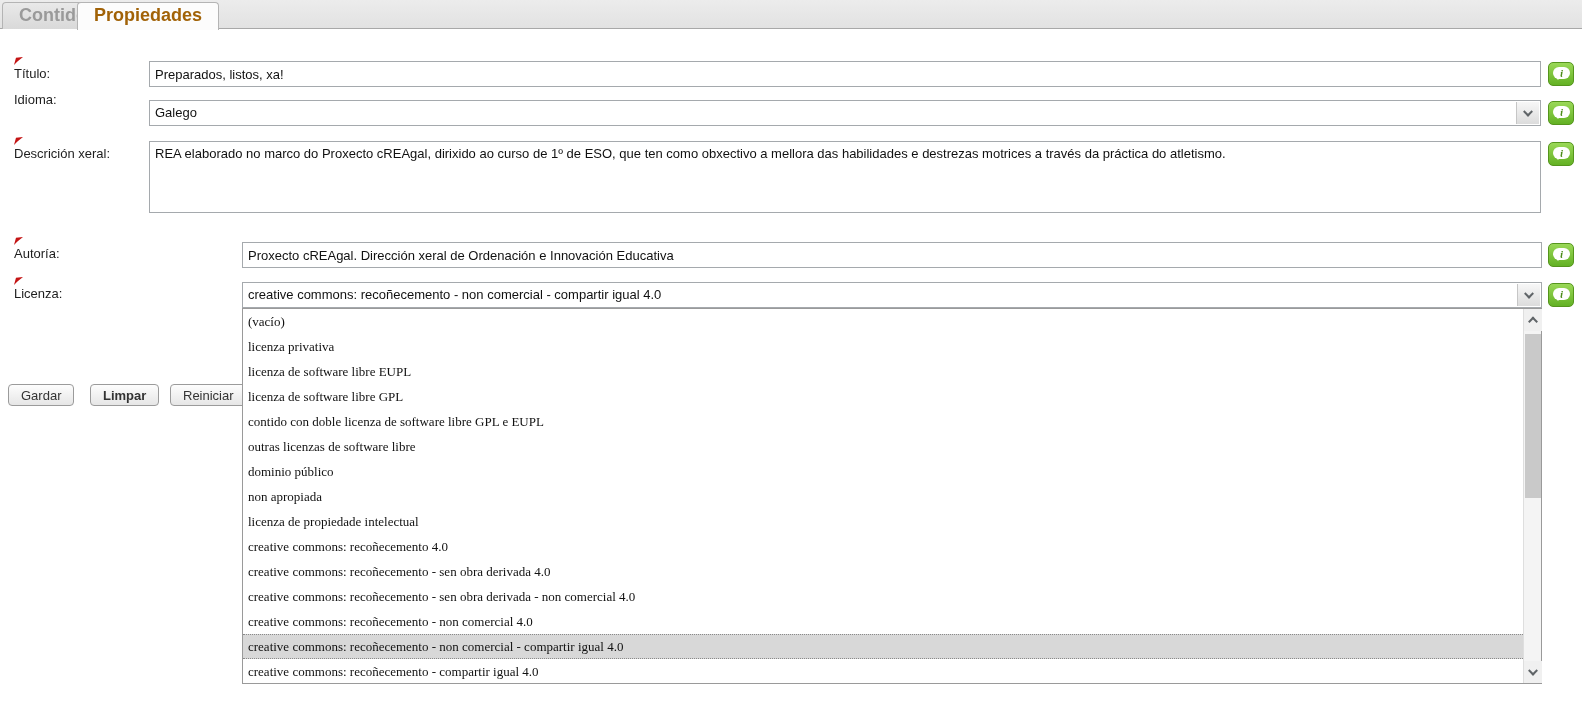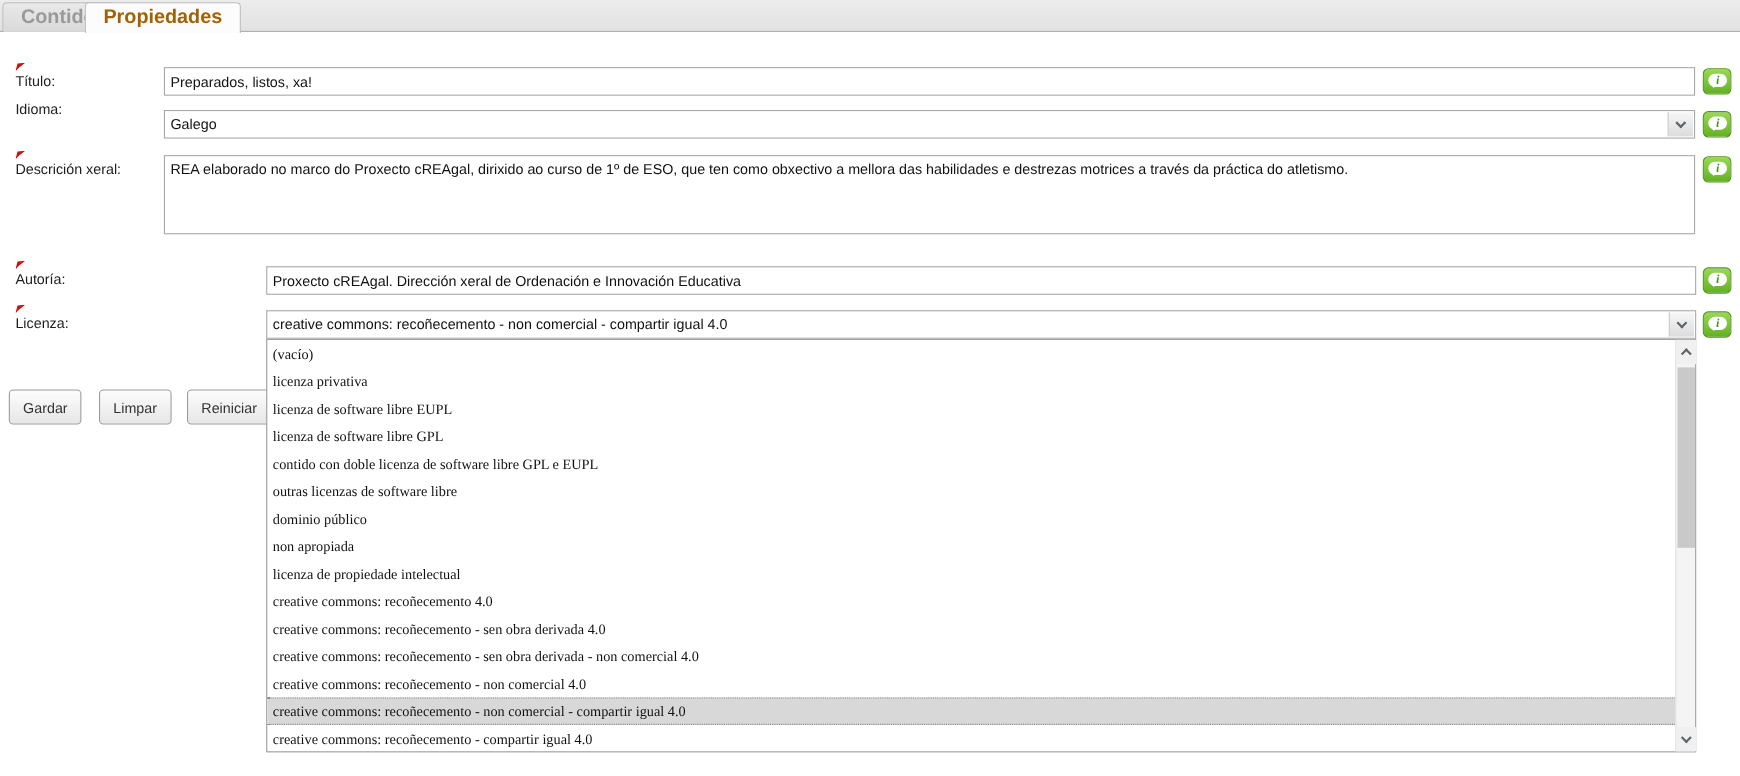--- a/index.html
+++ b/index.html
@@ -72,21 +72,21 @@
     font-family:"Liberation Serif", serif; font-style:italic; font-weight:bold;
     font-size:11px; line-height:12px; color:#4c8d1a; text-align:center;
   }
   .info-bubble::after {
     content:""; position:absolute; left:2px; bottom:-4px;
     border:3px solid transparent; border-top:4px solid #fff;
   }
 
   
   .btn {
-    position:absolute; top:354px; height:32px; padding:0 12px;
+    position:absolute; top:384px; height:22px; padding:0 12px;
     font-family:"Liberation Sans", sans-serif; font-size:13px; color:#333;
     background:linear-gradient(#fdfdfd,#e6e6e6);
     border:1px solid #9b9b9b; border-radius:4px; cursor:pointer;
   }
 
   
   .dropdown {
     position:absolute; left:242px; top:308px; width:1300px; height:376px;
     background:#fff; border:1px solid #9a9a9a; z-index:5;
   }
@@ -170,21 +170,21 @@
     <span>creative commons: recoñecemento - non comercial - compartir igual 4.0</span>
     <span class="combo-arrow">
       <span class="chev down"></span>
     </span>
   </div>
   <div class="info-btn" style="top:283px;">
     <span class="info-bubble">i</span>
   </div>
 
   <button class="btn" style="left:8px;">Gardar</button>
-  <button class="btn" style="left:90px;">Limpar</button>
+  <button class="btn" style="left:90px;font-weight:bold;">Limpar</button>
   <button class="btn" style="left:170px;">Reiniciar</button>
 
   <div class="dropdown">
     <div class="dd-items">
       <div class="dd-item">(vacío)</div>
       <div class="dd-item">licenza privativa</div>
       <div class="dd-item">licenza de software libre EUPL</div>
       <div class="dd-item">licenza de software libre GPL</div>
       <div class="dd-item">contido con doble licenza de software libre GPL e EUPL</div>
       <div class="dd-item">outras licenzas de software libre</div>

